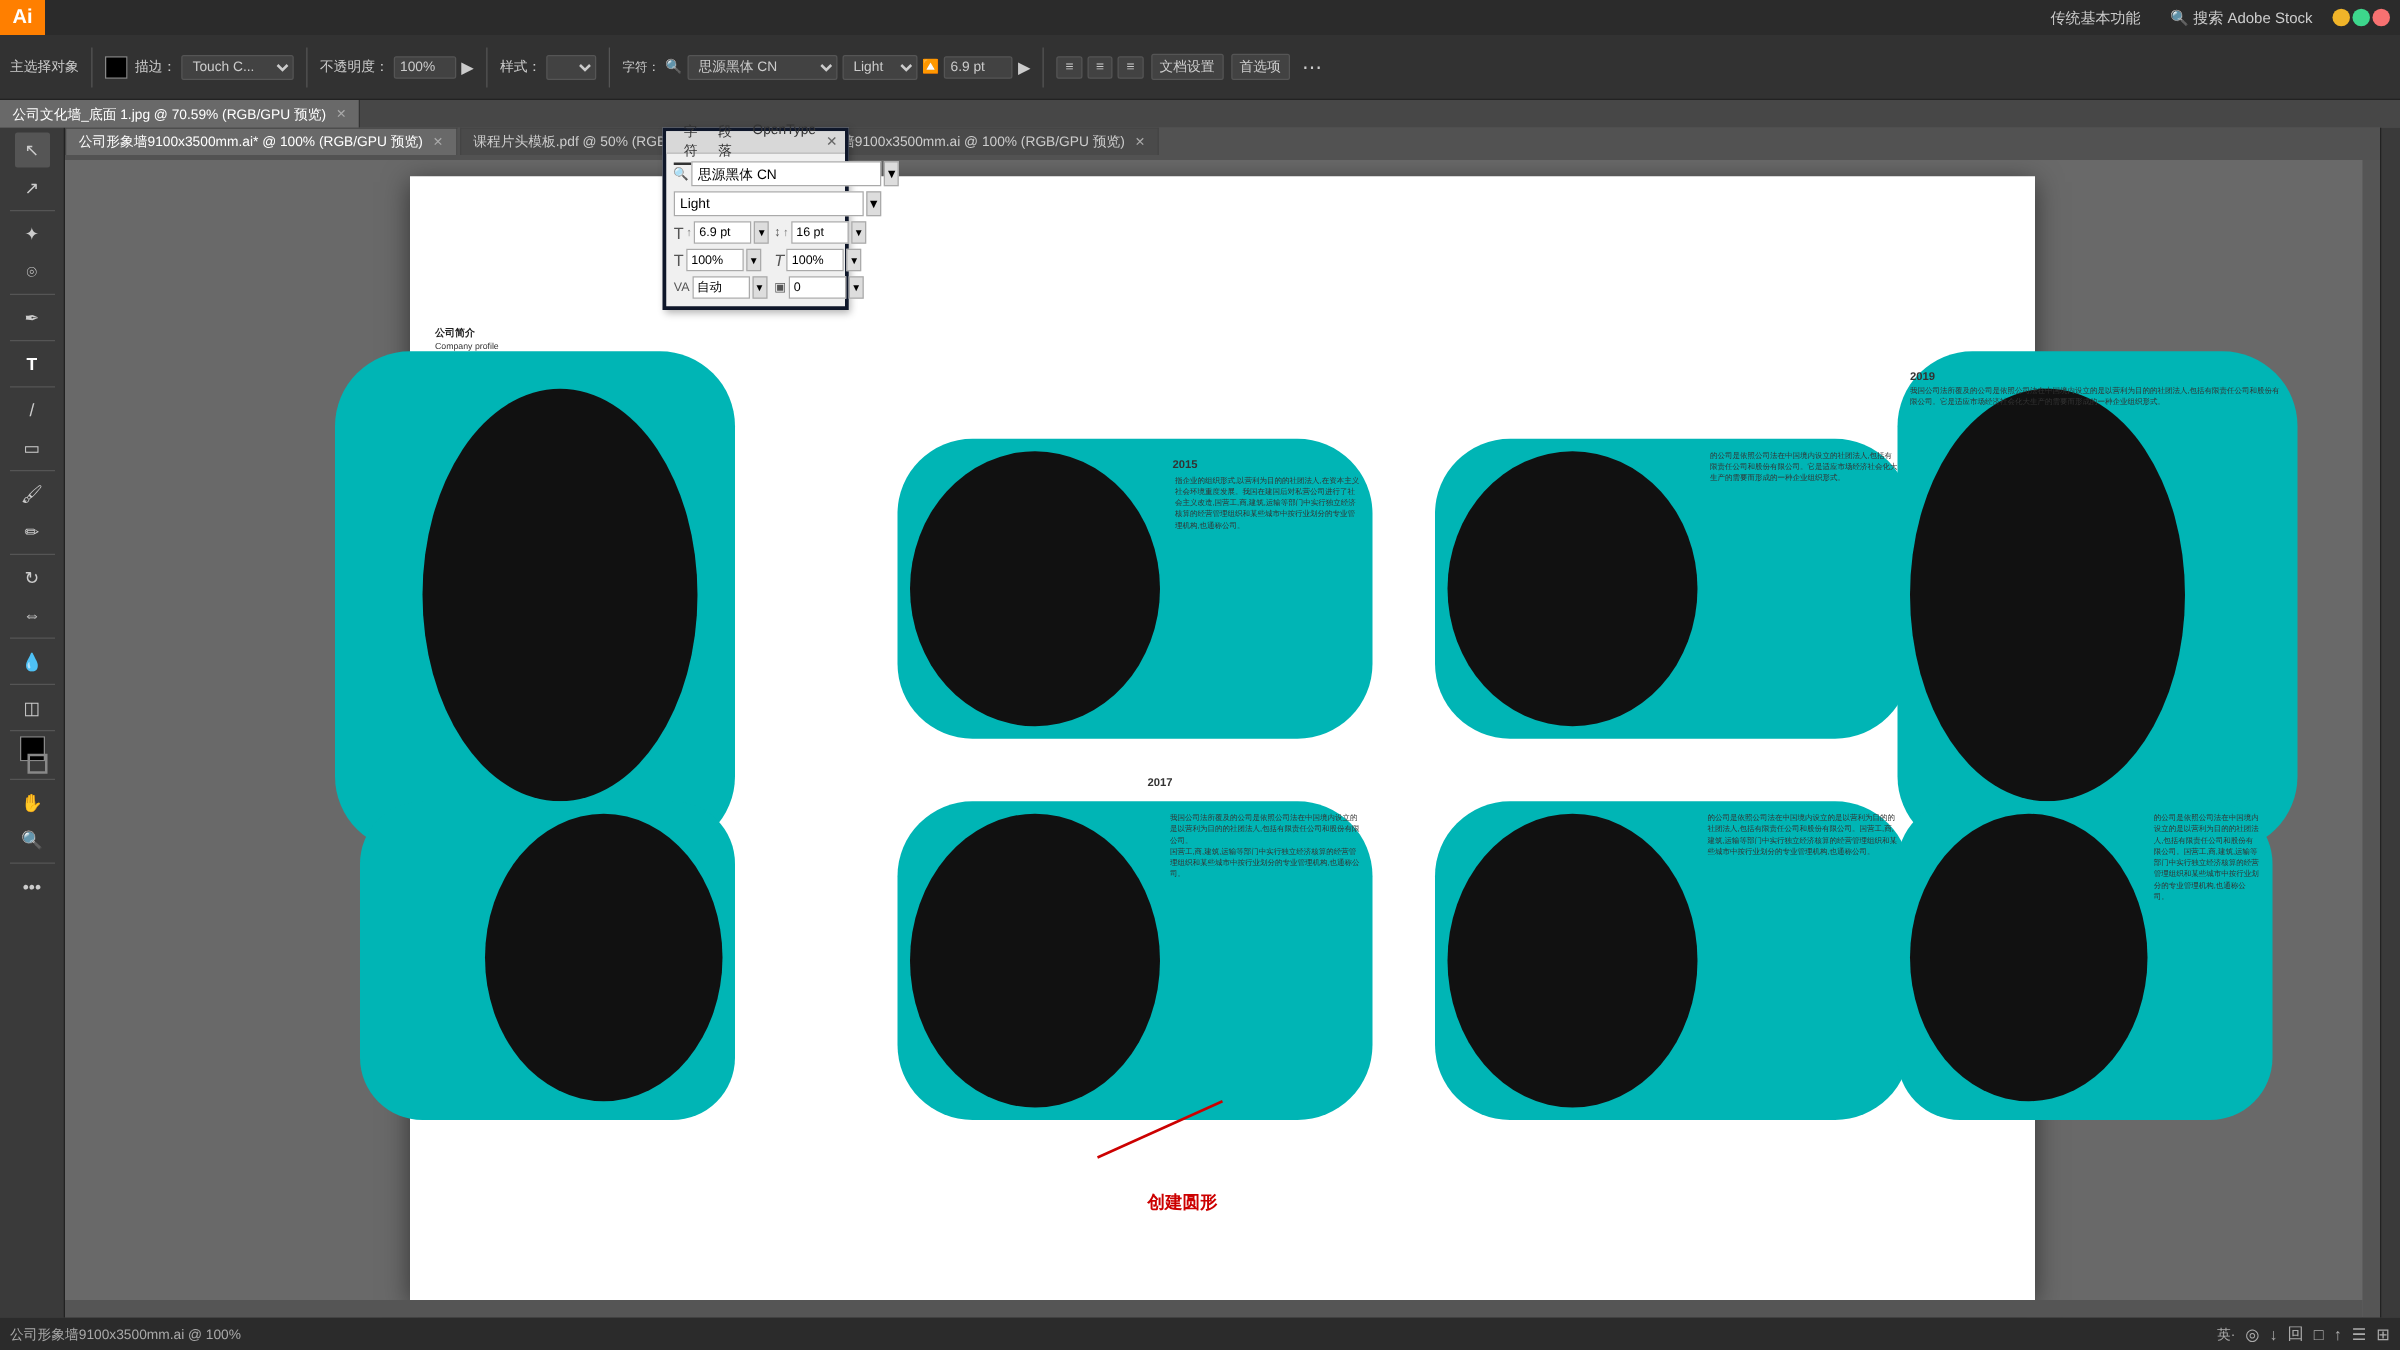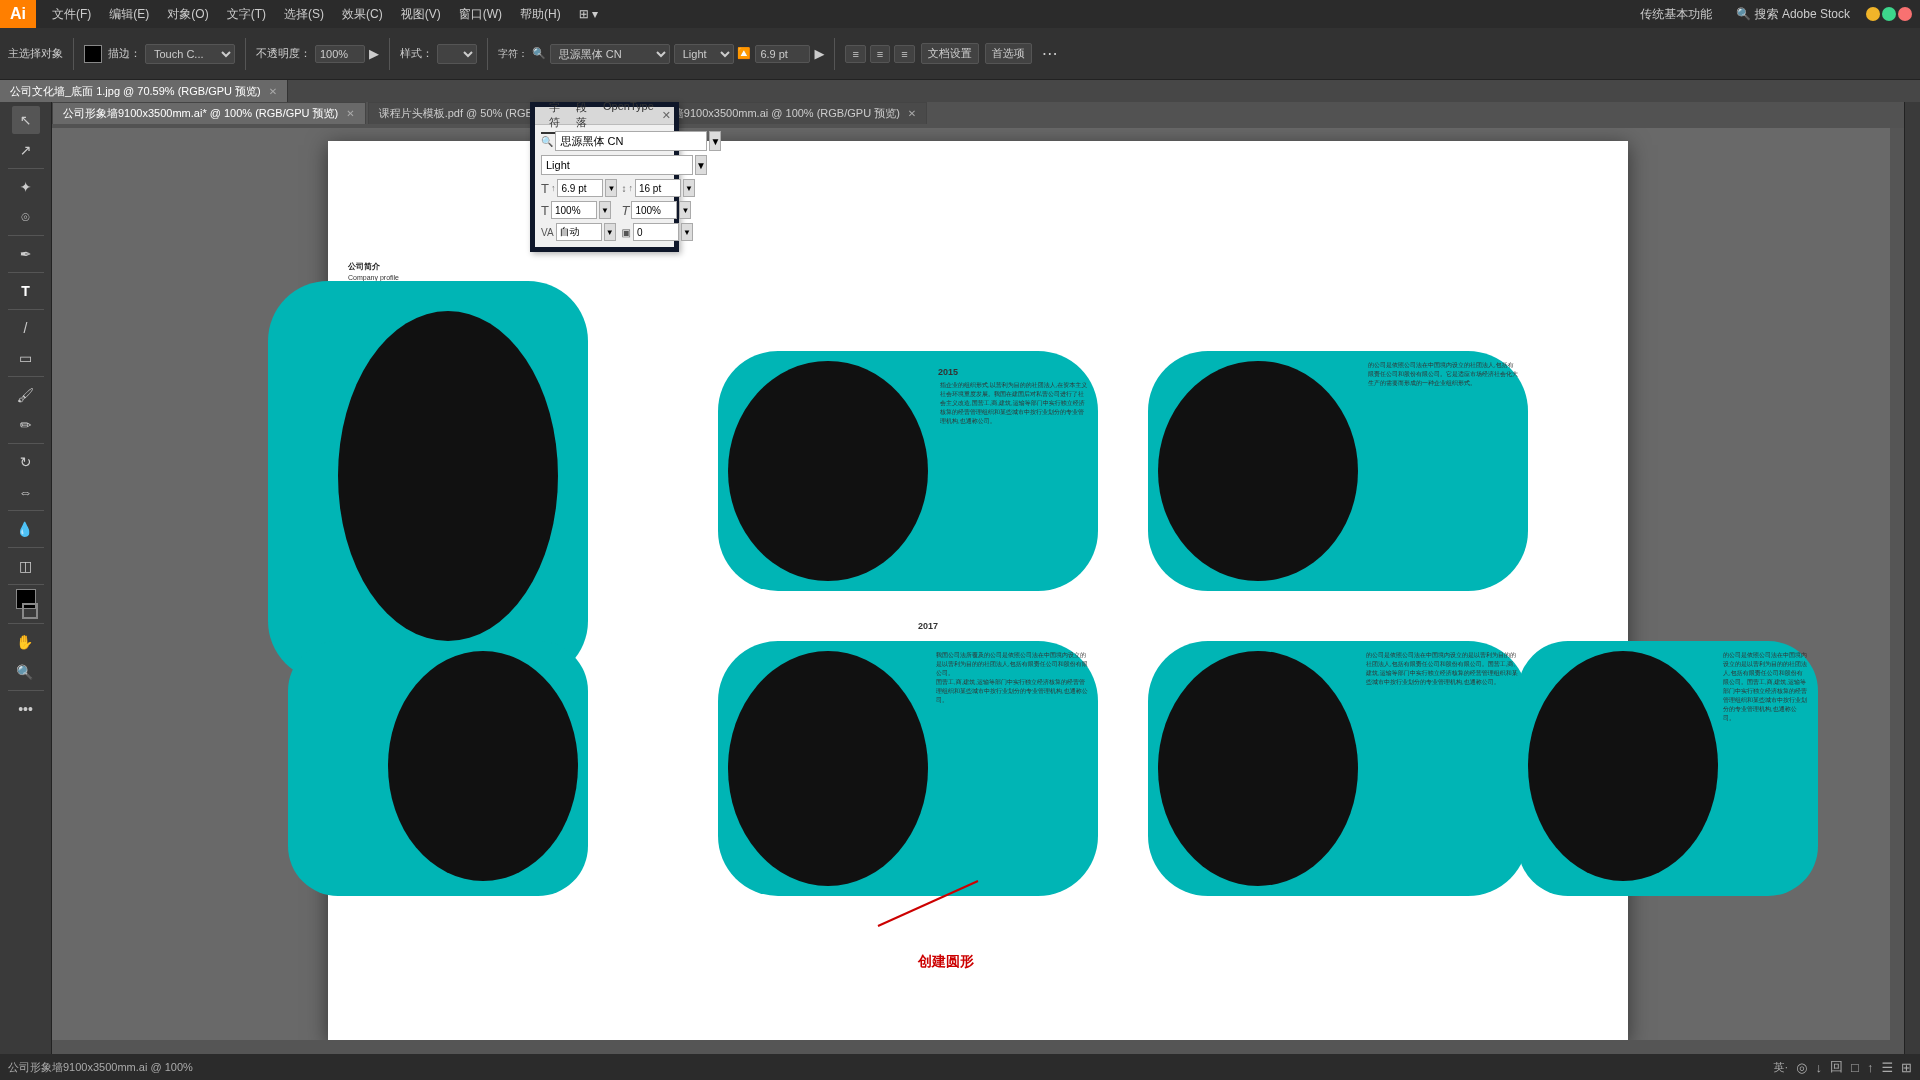--- a/index.html
+++ b/index.html
@@ -92,21 +92,21 @@
 
     
     #left-text-area { position: absolute; left: 20px; top: 120px; width: 120px; }
     .left-title { font-size: 8px; font-weight: bold; color: #222; margin-bottom: 2px; }
     .left-title-en { font-size: 7px; color: #333; margin-bottom: 8px; }
     .left-body { font-size: 6px; color: #444; line-height: 1.5; }
 
     
     #font-panel {
       position: absolute; top: 102px; left: 530px; width: 149px;
-      background: #f0f0f0; border: 5px solid #0f172a; box-shadow: 2px 2px 6px rgba(0,0,0,0.3);
+      background: #f0f0f0; border: 3px solid #0f172a; box-shadow: 2px 2px 6px rgba(0,0,0,0.3);
       z-index: 200; font-size: 11px;
     }
     #font-panel-header {
       background: #d8d8d8; height: 18px; display: flex; align-items: center; justify-content: space-between;
       padding: 0 6px; border-bottom: 1px solid #bbb; font-size: 11px;
     }
     .panel-tabs { display: flex; gap: 0; }
     .panel-tab { padding: 2px 8px; cursor: pointer; font-size: 11px; color: #333; border-bottom: 2px solid transparent; }
     .panel-tab.active { border-bottom: 2px solid #333; }
     .panel-body { padding: 6px; display: flex; flex-direction: column; gap: 4px; }
@@ -129,32 +129,20 @@
 
     
     #vscroll { position: absolute; right: 0; top: 26px; bottom: 0; width: 14px; background: #555; }
     #hscroll { position: absolute; bottom: 0; left: 0; right: 14px; height: 14px; background: #555; }
   </style>
 </head>
 <body>
 
 <div id="top-menubar">
   <div id="ai-logo">Ai</div>
-  <div class="menu-items">
-    <span class="menu-item">文件(F)</span>
-    <span class="menu-item">编辑(E)</span>
-    <span class="menu-item">对象(O)</span>
-    <span class="menu-item">文字(T)</span>
-    <span class="menu-item">选择(S)</span>
-    <span class="menu-item">效果(C)</span>
-    <span class="menu-item">视图(V)</span>
-    <span class="menu-item">窗口(W)</span>
-    <span class="menu-item">帮助(H)</span>
-    <span class="menu-item">⊞ ▾</span>
-  </div>
   <div class="right-controls">
     <span class="menu-item">传统基本功能</span>
     <span class="menu-item">🔍 <span>搜索 Adobe Stock</span></span>
     <div class="window-btns">
       <div class="win-btn minimize"></div>
       <div class="win-btn maximize"></div>
       <div class="win-btn close"></div>
     </div>
   </div>
 </div>
@@ -292,20 +280,27 @@
           <span style="font-size:9px;font-weight:bold;color:#333;">2015</span>
         </div>
         <div style="position:absolute;top:30px;left:222px;right:10px;font-size:6px;color:#333;line-height:1.5;">指企业的组织形式,以营利为目的的社团法人,在资本主义社会环境重度发展。我国在建国后对私营公司进行了社会主义改造,国营工,商,建筑,运输等部门中实行独立经济核算的经营管理组织和某些城市中按行业划分的专业管理机构,也通称公司。</div>
       </div>
 
       <div style="position:absolute;left:820px;top:210px;width:380px;height:240px;background:#00b5b5;border-radius:60px;">
         <div style="position:absolute;left:10px;top:10px;width:200px;height:220px;background:#111;border-radius:50%;"></div>
         <div style="position:absolute;top:10px;left:220px;right:10px;font-size:6px;color:#333;line-height:1.5;">的公司是依照公司法在中国境内设立的社团法人,包括有限责任公司和股份有限公司。它是适应市场经济社会化大生产的需要而形成的一种企业组织形式。</div>
       </div>
 
+      <div style="position:absolute;left:1190px;top:140px;width:320px;height:400px;background:#00b5b5;border-radius:60px;">
+        <div style="position:absolute;left:10px;top:30px;width:220px;height:330px;background:#111;border-radius:50%;"></div>
+        <div style="position:absolute;top:10px;left:10px;">
+          <span style="font-size:9px;font-weight:bold;color:#333;">2019</span>
+        </div>
+        <div style="position:absolute;top:28px;left:10px;right:10px;font-size:6px;color:#333;line-height:1.5;">我国公司法所覆及的公司是依照公司法在中国境内设立的是以营利为目的的社团法人,包括有限责任公司和股份有限公司。它是适应市场经济社会化大生产的需要而形成的一种企业组织形式。</div>
+      </div>
 
       <div style="position:absolute;left:590px;top:480px;font-size:9px;font-weight:bold;color:#333;">2017</div>
 
       <div style="position:absolute;left:-40px;top:500px;width:300px;height:255px;background:#00b5b5;border-radius:50px;">
         <div style="position:absolute;right:10px;top:10px;width:190px;height:230px;background:#111;border-radius:50%;"></div>
       </div>
 
       <div style="position:absolute;left:390px;top:500px;width:380px;height:255px;background:#00b5b5;border-radius:60px;">
         <div style="position:absolute;left:10px;top:10px;width:200px;height:235px;background:#111;border-radius:50%;">
           

